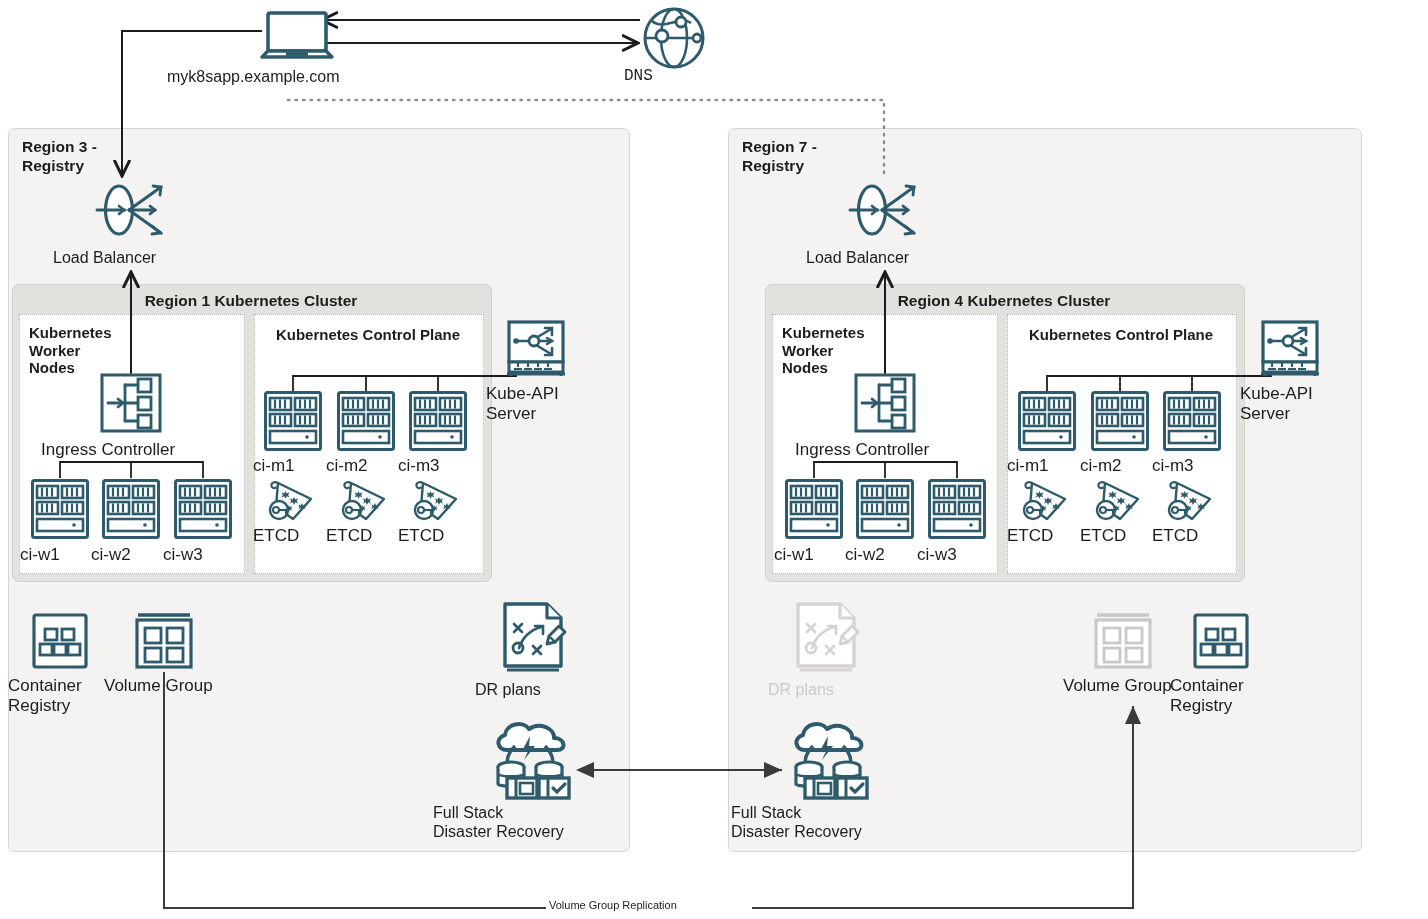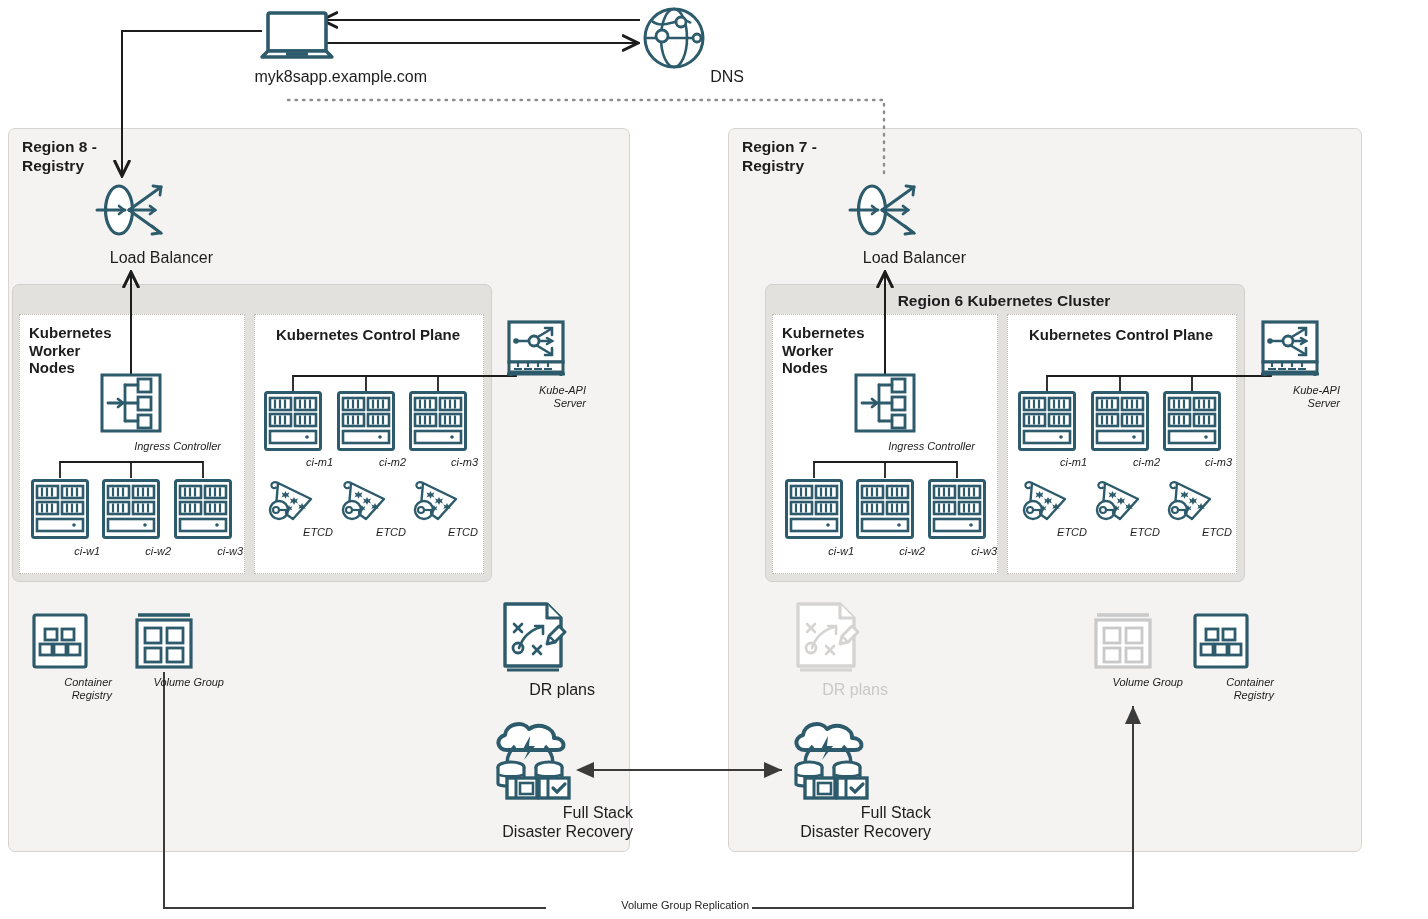--- a/index.html
+++ b/index.html
@@ -1,50 +1,51 @@
 <!DOCTYPE html>
 <html><head>
 <meta charset="utf-8">
 <style>
   html,body{margin:0;padding:0;background:#ffffff;}
   body{width:1428px;height:919px;position:relative;overflow:hidden;
        font-family:"Liberation Sans",sans-serif;color:#1d1d1d;}
   .stage{position:absolute;left:0;top:0;width:1428px;height:919px;}
   svg.layer{position:absolute;left:0;top:0;width:1428px;height:919px;overflow:visible;}
-  .lbl{position:absolute;text-align:right;line-height:1.12;color:#1d1d1d;}
-  .lbl.t15{font-size:11px;font-style:italic;}
+  .lbl{position:absolute;text-align:left;line-height:1.12;color:#1d1d1d;}
+  .lbl.t15{font-size:17px;}
   .lbl.t16{font-size:16px;}
   .lbl.t14{font-size:11px;}
   .muted{color:#c9c9c9;}
   .regionbox{position:absolute;background:#f4f3f1;border:1px solid #d7d5d2;border-radius:7px;}
   .clusterbox{position:absolute;background:#e3e1de;border:1px solid #d2d0cd;border-radius:7px;}
   .innerbox{position:absolute;background:#ffffff;border:1px dotted #b9b7b4;}
   .heading{position:absolute;font-weight:bold;color:#1d1d1d;}
 </style>
 </head>
 <body>
 
 <div class="stage">
 
   <div class="regionbox" style="left:8px;top:128px;width:620px;height:722px;"></div>
   <div class="regionbox" style="left:728px;top:128px;width:632px;height:722px;"></div>
 
   <div class="heading t15" style="left:22px;top:138px;font-size:15.5px;line-height:1.2;">
-    <div>Region 8 -</div>
+    <div>Region 3 -</div>
     <div>Registry</div>
   </div>
   <div class="heading t15" style="left:742px;top:138px;font-size:15.5px;line-height:1.2;">
     <div>Region 7 -</div>
     <div>Registry</div>
   </div>
 
   <div class="clusterbox" style="left:12px;top:284px;width:478px;height:296px;"></div>
+  <div class="heading" style="left:12px;top:292px;width:478px;text-align:center;font-size:15.5px;">Region 1 Kubernetes Cluster</div>
 
   <div class="clusterbox" style="left:765px;top:284px;width:478px;height:296px;"></div>
-  <div class="heading" style="left:765px;top:292px;width:478px;text-align:center;font-size:15.5px;">Region 6 Kubernetes Cluster</div>
+  <div class="heading" style="left:765px;top:292px;width:478px;text-align:center;font-size:15.5px;">Region 4 Kubernetes Cluster</div>
 
   <div class="innerbox" style="left:19px;top:314px;width:224px;height:258px;"></div>
   <div class="innerbox" style="left:254px;top:314px;width:228px;height:258px;"></div>
   <div class="innerbox" style="left:772px;top:314px;width:224px;height:258px;"></div>
   <div class="innerbox" style="left:1007px;top:314px;width:228px;height:258px;"></div>
 
   <div class="heading" style="left:29px;top:324px;font-size:15px;line-height:1.18;">
     <div>Kubernetes</div>
     <div>Worker</div>
     <div>Nodes</div>
@@ -329,21 +330,21 @@
       </g>
     <g color="#d6d4d2">
         <use href="#sym-drplans" x="790" y="600" width="76" height="76"></use>
       </g>
 
     <use href="#sym-fsdr" x="485" y="716" width="96" height="86"></use>
     <use href="#sym-fsdr" x="783" y="716" width="96" height="86"></use>
   </svg>
 
   <div class="lbl t16" style="left:167px;top:68px;width:260px;">myk8sapp.example.com</div>
-  <div class="lbl t16" style="left:644px;top:68px;width:100px;">DNS</div>
+  <div class="lbl t16" style="left:624px;top:68px;width:100px;font-family:Liberation Mono, monospace;">DNS</div>
 
   <div class="lbl t16" style="left:53px;top:249px;width:160px;">Load Balancer</div>
   <div class="lbl t16" style="left:806px;top:249px;width:160px;">Load Balancer</div>
 
   <div class="lbl t15" style="left:41px;top:440px;width:180px;">Ingress Controller</div>
   <div class="lbl t15" style="left:795px;top:440px;width:180px;">Ingress Controller</div>
 
   <div class="lbl t15" style="left:20px;top:545px;width:80px;">ci-w1</div>
   <div class="lbl t15" style="left:91px;top:545px;width:80px;">ci-w2</div>
   <div class="lbl t15" style="left:163px;top:545px;width:80px;">ci-w3</div>

